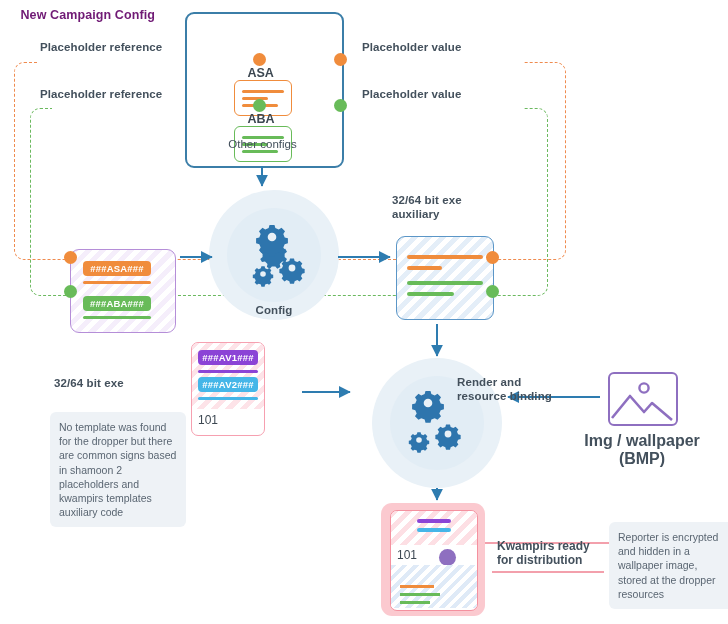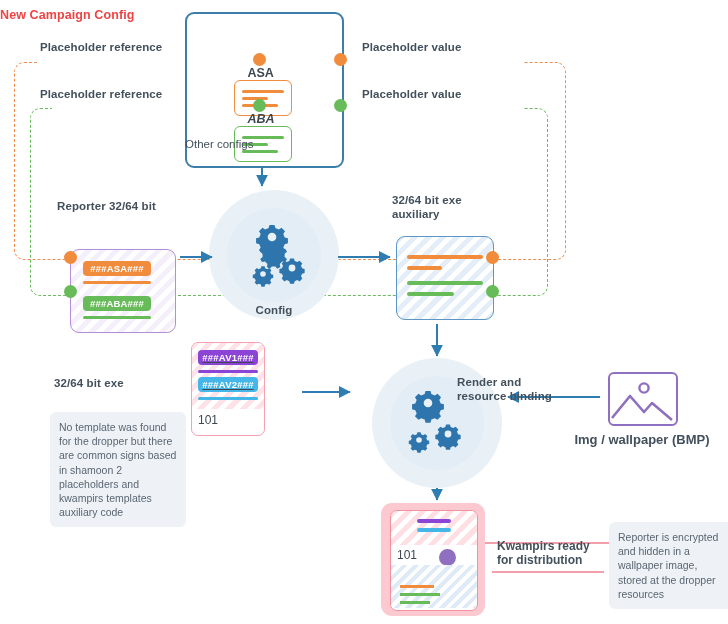--- a/index.html
+++ b/index.html
@@ -14,38 +14,38 @@
     background:#eef2f6;border-radius:6px;color:#5a6672;
     font-size:10.5px;line-height:1.35;padding:8px 9px;
   }
 
   
   #cfg-panel{
     left:185px;top:12px;width:155px;height:152px;
     border:2px solid #3b7ea8;border-radius:9px;background:#fff;
   }
   #cfg-title{
-    left:0;top:8px;width:155px;text-align:left;
-    font-size:12.5px;font-weight:700;color:#ef4444;letter-spacing:.1px;
+    left:0;top:8px;width:155px;text-align:right;
+    font-size:12.5px;font-weight:700;color:#701a75;letter-spacing:.1px;
   }
   .cfg-row{position:absolute;display:flex;align-items:center;flex-direction:column;}
   .dot{width:13px;height:13px;border-radius:50%;}
   .dot-o{background:#f08c3c;}
   .dot-g{background:#68bb59;}
   .cfg-key{font-size:12.5px;font-weight:700;color:#3d4852;}
   .minicard{
     width:58px;height:36px;border-radius:6px;background:#fff;
     display:flex;flex-direction:column;justify-content:center;gap:4px;padding:0 7px;box-sizing:border-box;
   }
   .mc-o{border:1.6px solid #f08c3c;}
   .mc-g{border:1.6px solid #68bb59;}
   .bar{height:3px;border-radius:2px;}
   .bar-o{background:#f08c3c;}
   .bar-g{background:#68bb59;}
-  #other-cfg{left:185px;top:138px;width:155px;font-size:11.5px;color:#43505c;}
+  #other-cfg{left:185px;top:138px;width:155px;text-align:center;font-size:11.5px;color:#43505c;}
 
   
   .dash-o{border:1.6px dashed #ef8b4f;}
   .dash-g{border:1.6px dashed #6bb95f;}
   #route-orange{left:14px;top:62px;width:550px;height:196px;border-radius:10px;}
   #route-green{left:30px;top:108px;width:516px;height:186px;border-radius:10px;}
 
   
   .glow{border-radius:50%;background:#e9f1f7;}
   .glow2{border-radius:50%;background:#e2edf5;}
@@ -71,41 +71,41 @@
     border:1.6px solid #5b96c7;
     background:repeating-linear-gradient(135deg,#e4eef8 0 5px,#ffffff 5px 10px);
   }
 
   #tpl-dropper{
     left:191px;top:342px;width:72px;height:92px;border-radius:7px;
     border:1.6px solid #f6a0b0;background:#fff;overflow:hidden;
   }
   #tpl-dropper .hatchtop{
     height:66px;background:repeating-linear-gradient(135deg,#fde3e8 0 5px,#ffffff 5px 10px);
-    padding:7px 6px 0 6px;box-sizing:border-box;text-decoration:underline;
+    padding:7px 6px 0 6px;box-sizing:border-box;
   }
   #tpl-dropper .foot{font-size:12px;font-weight:400;color:#3d4852;padding:4px 0 0 6px;}
 
   
   #final-outer{
     left:381px;top:503px;width:104px;height:113px;border-radius:11px;background:#fbc9cf;
   }
   #final-inner{
     left:390px;top:510px;width:86px;height:99px;border-radius:7px;
     border:1.6px solid #f4919f;background:#fff;overflow:hidden;
   }
   #final-top{
     height:34px;background:repeating-linear-gradient(135deg,#fddfe4 0 5px,#ffffff 5px 10px);
     padding-top:8px;box-sizing:border-box;
   }
   #final-bot{height:63px;position:relative;background:#fff;}
 
   
   #img-icon{left:608px;top:372px;width:66px;height:50px;border:2.4px solid #8e6fc0;border-radius:6px;}
-  #img-caption{left:572px;top:432px;width:140px;text-align:center;font-size:13px;font-weight:700;color:#43505c;}
+  #img-caption{left:572px;top:432px;width:140px;text-align:center;font-size:16px;font-weight:700;color:#43505c;}
 
   
   #callout-text{
     left:497px;top:539px;width:110px;font-size:12px;font-weight:700;
     color:#43505c;line-height:1.2;
   }
 
   svg.layer{position:absolute;left:0;top:0;width:728px;height:624px;pointer-events:none;}
 </style>
 </head>
@@ -134,21 +134,21 @@
   <div class="minicard mc-o">
     <div class="bar bar-o" style="width:100%;"></div>
     <div class="bar bar-o" style="width:62%;"></div>
     <div class="bar bar-o" style="width:88%;"></div>
   </div>
   <div class="dot dot-o" style="position:absolute;right:-6.5px;"></div>
 </div>
 
 <div class="cfg-row" style="left:185px;top:99px;width:155px;">
   <div class="dot dot-g" style="margin-left:-6.5px;"></div>
-  <div class="cfg-key" style="margin-left:10px;width:40px;font-style:italic;">ABA</div>
+  <div class="cfg-key" style="margin-left:10px;width:40px;">ABA</div>
   <div class="minicard mc-g">
     <div class="bar bar-g" style="width:100%;"></div>
     <div class="bar bar-g" style="width:62%;"></div>
     <div class="bar bar-g" style="width:88%;"></div>
   </div>
   <div class="dot dot-g" style="position:absolute;right:-6.5px;"></div>
 </div>
 
 <div class="abs" id="other-cfg">Other configs</div>
 
@@ -225,21 +225,20 @@
     <circle cx="644" cy="388" r="4.6" fill="none" stroke="#8e6fc0" stroke-width="2.4"></circle>
     <path d="M612,418 L630,396 L644,412 L652,403 L672,420" fill="none" stroke="#8e6fc0" stroke-width="2.6" stroke-linejoin="round"></path>
   </g>
 
   <g>
     <path d="M394,596 L415,566 L433,591 L446,576 L470,603" fill="none" stroke="#8e6fc0" stroke-width="3" stroke-linejoin="round"></path>
   </g>
 </svg>
 
 <div class="abs lbl" style="left:57px;top:199px;width:130px;">
-  <div>Reporter 32/64 bit</div>
 </div>
 <div class="abs" id="tpl-reporter">
   <div style="padding:11px 12px 0 12px;">
     <div class="tag tag-o" style="width:68px;">###ASA###</div>
     <div class="ul bar-o" style="width:68px;margin-top:5px;"></div>
     <div class="tag tag-g" style="width:68px;margin-top:12px;">###ABA###</div>
     <div class="ul bar-g" style="width:68px;margin-top:5px;"></div>
   </div>
 </div>
 <div class="abs dot dot-o" style="left:63.5px;top:251px;"></div>

